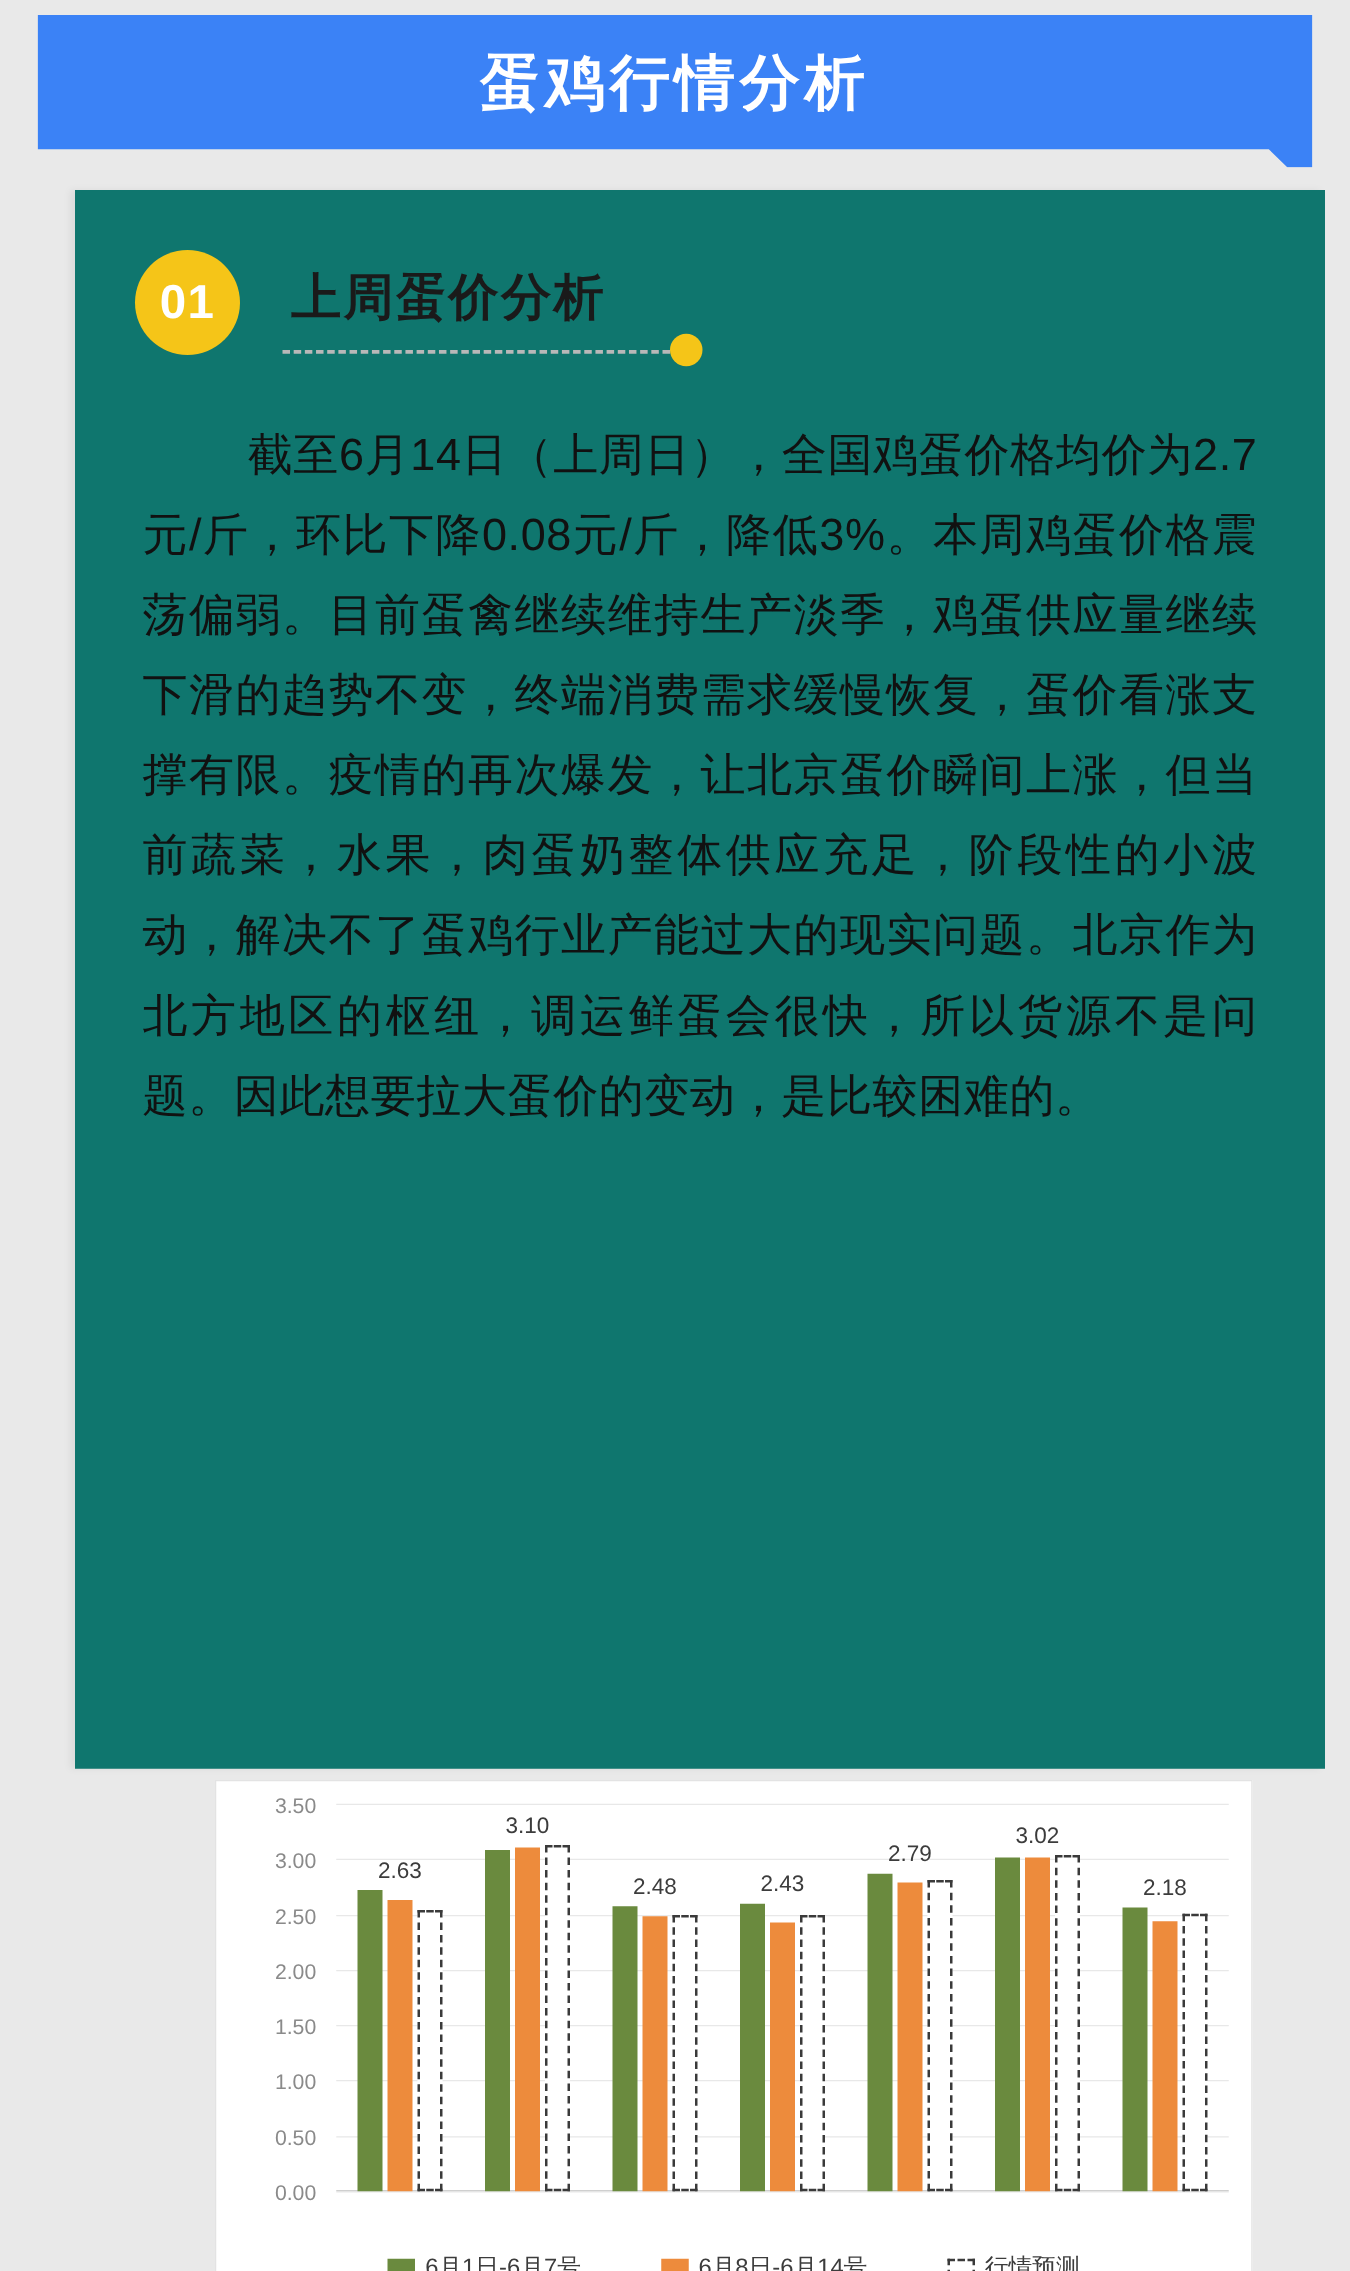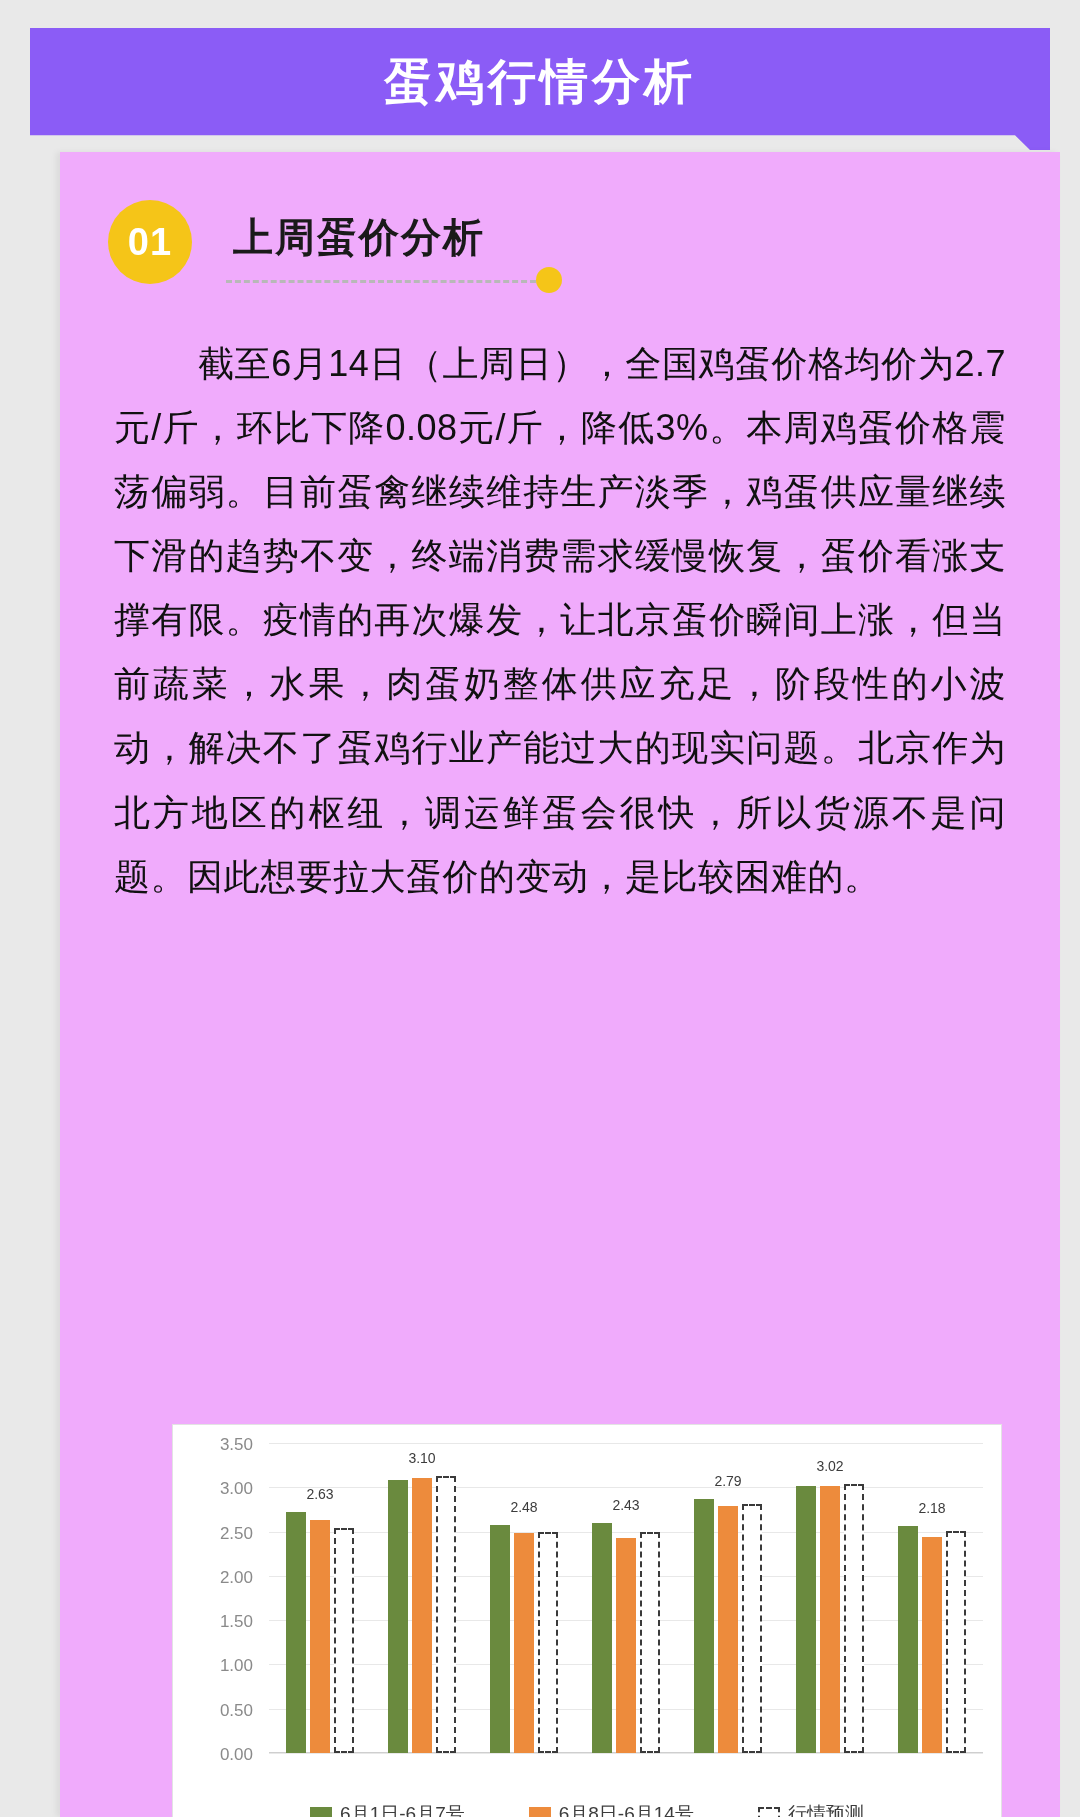--- a/index.html
+++ b/index.html
@@ -17,45 +17,45 @@
     position: relative;
     width: 1080px;
     height: 1817px;
     background: #e9e9e9;
   }
 
   
   .banner {
     position: absolute;
     left: 30px;
-    top: 28px;
+    top: 12px;
     width: 1020px;
     height: 122px;
-    background: #8b5cf6;
+    background: #3b82f6;
     display: flex;
     align-items: center;
     justify-content: center;
     clip-path: polygon(0 0, 100% 0, 100% 100%, 1000px 100%, 985px 88%, 0 88%);
   }
   .banner-title {
     color: #ffffff;
     font-size: 48px;
     font-weight: bold;
     letter-spacing: 4px;
     margin-bottom: 14px;
   }
 
   
   .card {
     position: absolute;
     left: 60px;
     top: 152px;
     width: 1000px;
-    height: 1665px;
-    background: #f0abfc;
+    height: 1263px;
+    background: #0f766e;
     box-shadow: -4px 0 6px rgba(0,0,0,0.06);
   }
 
   
   .section-head {
     position: relative;
     margin: 48px 0 0 48px;
     height: 96px;
   }
   .badge {
@@ -170,21 +170,21 @@
   .bar.s1 { background: #6a8a3e; left: 0; }
   .bar.s2 { background: #ed8b3c; left: 24px; }
   .bar.s3 {
     background: #ffffff;
     border: 2px dashed #3a3a3a;
     box-sizing: border-box;
     left: 48px;
   }
   .bar-value {
     position: absolute;
-    font-size: 14px;
+    font-size: 18px;
     color: #3c3c3c;
     white-space: nowrap;
     transform: translateX(-50%);
   }
   .x-labels {
     position: absolute;
     left: 96px;
     top: 338px;
     width: 714px;
     height: 30px;

